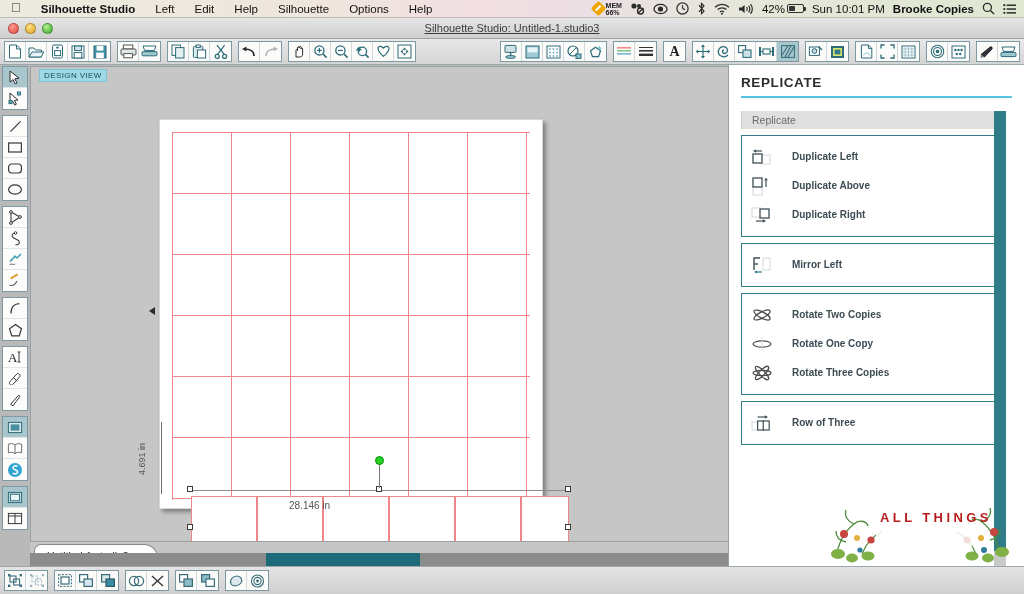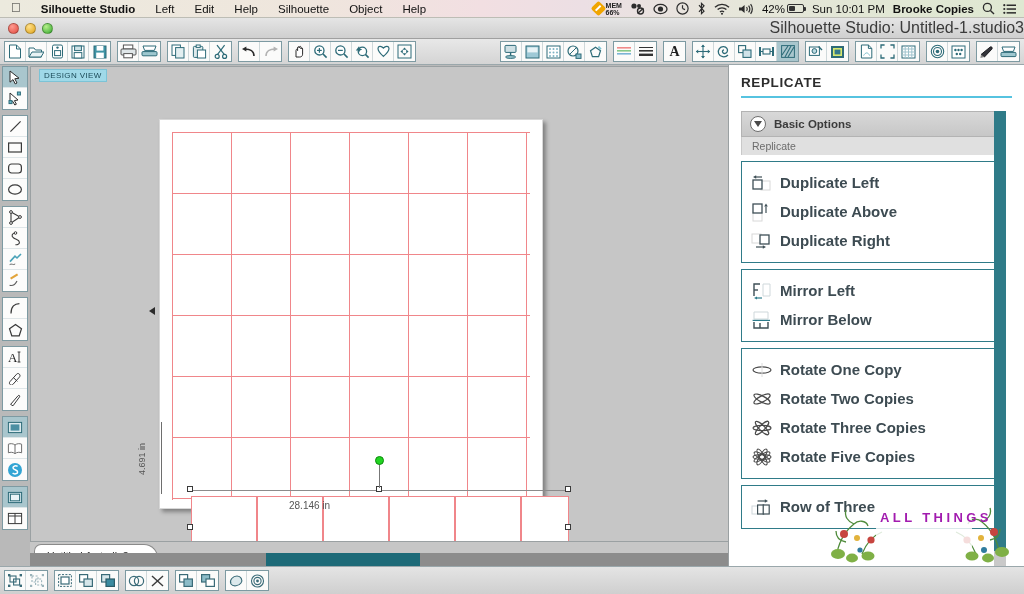--- a/index.html
+++ b/index.html
@@ -41,21 +41,21 @@
     position:absolute; left:0; top:18px; width:1024px; height:21px;
     background: linear-gradient(to bottom,#e5e5e5,#cfcfcf);
     border-bottom:1px solid #a0a0a0;
     display:flex; align-items:center;
   }
   .tb-lights { display:flex; gap:6px; padding-left:8px; }
   .light { width:11px; height:11px; border-radius:50%; border:1px solid rgba(0,0,0,.25); }
   .l-red{ background:radial-gradient(circle at 35% 30%,#ff9a91,#e14b3f); }
   .l-yellow{ background:radial-gradient(circle at 35% 30%,#ffe08a,#e0a318); }
   .l-green{ background:radial-gradient(circle at 35% 30%,#b6f08c,#35a82e); }
-  .tb-title { position:absolute; left:0; right:0; text-align:right; font-size:16px; color:#3b3b3b; }
+  .tb-title { position:absolute; left:0; right:0; text-align:center; font-size:11px; color:#3b3b3b;text-decoration:underline; }
 
   
   .toolbar {
     position:absolute; left:0; top:39px; width:1024px; height:26px;
     background:linear-gradient(to bottom,#e8e8e8,#d4d4d4);
     border-bottom:1px solid #9aa7ab;
     display:flex; align-items:center; gap:6px; padding:0 4px;
   }
   .tgroup { display:flex; align-items:center; border:1px solid #7d9aa2; background:#f2f2f0; height:21px; }
   .tbtn {
@@ -151,45 +151,45 @@
     display:flex; align-items:center; gap:8px; height:26px; padding-left:8px;
     background:linear-gradient(to bottom,#d8d8d8,#c7c7c7); border:1px solid #b3b3b3;
     font-weight:bold; font-size:11.5px; color:#3b3b3b;
   }
   .disc { width:16px;height:16px;border-radius:50%;background:#fff;border:1.5px solid #6d6d6d; display:flex;align-items:center;justify-content:center; }
   .disc i { width:0;height:0;border-left:4px solid transparent;border-right:4px solid transparent;border-top:6px solid #4a4a4a; display:block;}
   .sub-head { background:#e0e0e0; border-left:1px solid #c9c9c9; border-right:1px solid #c9c9c9; font-size:10.5px; color:#6c6c6c; padding:3px 0 3px 10px; }
   .card { border:1px solid #2f7b88; background:#fff; margin-top:6px; padding:6px 0 7px 0; }
   .card:first-of-type{ margin-top:0; }
   .opt { display:flex; align-items:center; gap:7px; height:29px; padding-left:9px; }
-  .opt-label { font-size:15px; font-weight:bold; color:#3d4b52; }
+  .opt-label { font-size:10px; font-weight:bold; color:#3d4b52;margin-left:12px; }
   .ico22 { width:22px; height:20px; position:relative; flex:0 0 22px; }
   .scrollcol { position:absolute; right:0; top:0; bottom:0; width:12px; }
   .sc-track { position:absolute; top:0; bottom:0; width:12px; background:#c9c9c9; }
   .sc-thumb { position:absolute; top:0; width:12px; height:440px; background:#2f7b88; }
 
   
   .watermark { position:absolute; right:4px; bottom:30px; width:196px; height:68px; }
-  .wm-text1 { position:absolute; left:56px; top:14px; font-size:13px; letter-spacing:3.4px; color:#a21caf; font-weight:bold;}
+  .wm-text1 { position:absolute; left:56px; top:14px; font-size:13px; letter-spacing:3.4px; color:#b91c1c; font-weight:bold;}
   .wm-text2 { position:absolute; left:52px; top:28px; font-size:25px; letter-spacing:1.2px; color:#e0b33c; font-weight:bold; -webkit-text-stroke:0.6px #b98f20;}
 </style>
 </head>
 <body>
 
 <div id="app">
 
   <div class="menubar">
     <div class="mb-left">
       <div class="mb-apple"></div>
       <div class="mb-item bold">Silhouette Studio</div>
       <div class="mb-item">Left</div>
       <div class="mb-item">Edit</div>
       <div class="mb-item">Help</div>
       <div class="mb-item">Silhouette</div>
-      <div class="mb-item">Object</div>
+      <div class="mb-item">Options</div>
       <div class="mb-item">Help</div>
     </div>
     <div class="mb-right">
       <div class="mem-badge">
         <div class="mem-diamond"></div>
         <div>
           <div class="mem-text">MEM</div>
           <div class="mem-text">66%</div>
         </div>
       </div>
@@ -811,26 +811,20 @@
           <div class="tri-r"></div>
       </div>
     </div>
   </div>
 
   <div class="rightpanel">
     <div class="rp-title">REPLICATE</div>
     <div class="rp-rule"></div>
     <div class="rp-body">
 
-      <div class="sect-head">
-        <span class="disc">
-            <i></i>
-          </span>
-        <span>Basic Options</span>
-      </div>
       <div class="sub-head">Replicate</div>
 
       <div class="card">
         <div class="opt">
           <span class="ico22">
             <svg width="22" height="20" viewBox="0 0 22 20">
                 <rect x="10" y="8" width="9" height="9" fill="#fff" stroke="#d8d8d8"></rect>
                 <rect x="2" y="7" width="9" height="9" fill="#fff" stroke="#3e4f56" stroke-width="1.3"></rect>
                 <line x1="11" y1="4" x2="4.2" y2="4" stroke="#3e4f56" stroke-width="1.2"></line>
                 <path d="M2 4l3.2-1.8v3.6z" fill="#3e4f56"></path>
@@ -873,83 +867,54 @@
                 <g stroke="#3e4f56" stroke-width="1.4" fill="none">
                   <path d="M9 3H3v12"></path>
                   <path d="M3 9h4"></path>
                 </g>
                 <line x1="11" y1="17" x2="5.4" y2="17" stroke="#2d7c8c" stroke-width="1.2"></line>
                 <path d="M3 17l3 -1.6v3.2z" fill="#2d7c8c"></path>
               </svg>
           </span>
           <span class="opt-label">Mirror Left</span>
         </div>
-        <div class="opt">
-          <span class="ico22">
-            <svg width="22" height="20" viewBox="0 0 22 20">
-                <g stroke="#cfd8db" fill="none">
-                  <path d="M3 2h14v7H3z"></path>
-                </g>
-                <g stroke="#3e4f56" stroke-width="1.4" fill="none">
-                  <path d="M3 12v6h14v-6"></path>
-                  <path d="M9 18v-5"></path>
-                </g>
-                <line x1="1.6" y1="10.4" x2="19" y2="10.4" stroke="#2d7c8c" stroke-width="1.2"></line>
-              </svg>
-          </span>
-          <span class="opt-label">Mirror Below</span>
-        </div>
       </div>
 
       <div class="card">
-        <div class="opt">
-          <span class="ico22">
-            <svg width="22" height="20" viewBox="0 0 22 20">
-                <ellipse cx="11" cy="10" rx="9" ry="3.2" fill="none" stroke="#4a4a4a" stroke-width="1.2"></ellipse>
-                <line x1="11" y1="3" x2="11" y2="17" stroke="#dcdcdc"></line>
-              </svg>
-          </span>
-          <span class="opt-label">Rotate One Copy</span>
-        </div>
         <div class="opt">
           <span class="ico22">
             <svg width="22" height="20" viewBox="0 0 22 20">
                 <g fill="none" stroke="#4a4a4a" stroke-width="1.2">
                   <ellipse cx="11" cy="10" rx="9" ry="3" transform="rotate(28 11 10)"></ellipse>
                   <ellipse cx="11" cy="10" rx="9" ry="3" transform="rotate(-28 11 10)"></ellipse>
                 </g>
               </svg>
           </span>
           <span class="opt-label">Rotate Two Copies</span>
         </div>
         <div class="opt">
           <span class="ico22">
             <svg width="22" height="20" viewBox="0 0 22 20">
+                <ellipse cx="11" cy="10" rx="9" ry="3.2" fill="none" stroke="#4a4a4a" stroke-width="1.2"></ellipse>
+                <line x1="11" y1="3" x2="11" y2="17" stroke="#dcdcdc"></line>
+              </svg>
+          </span>
+          <span class="opt-label">Rotate One Copy</span>
+        </div>
+        <div class="opt">
+          <span class="ico22">
+            <svg width="22" height="20" viewBox="0 0 22 20">
                 <g fill="none" stroke="#4a4a4a" stroke-width="1.2">
                   <ellipse cx="11" cy="10" rx="9" ry="2.7"></ellipse>
                   <ellipse cx="11" cy="10" rx="9" ry="2.7" transform="rotate(45 11 10)"></ellipse>
                   <ellipse cx="11" cy="10" rx="9" ry="2.7" transform="rotate(-45 11 10)"></ellipse>
                 </g>
               </svg>
           </span>
           <span class="opt-label">Rotate Three Copies</span>
-        </div>
-        <div class="opt">
-          <span class="ico22">
-            <svg width="22" height="20" viewBox="0 0 22 20">
-                <g fill="none" stroke="#4a4a4a" stroke-width="1.1">
-                  <ellipse cx="11" cy="10" rx="9" ry="2.4"></ellipse>
-                  <ellipse cx="11" cy="10" rx="9" ry="2.4" transform="rotate(30 11 10)"></ellipse>
-                  <ellipse cx="11" cy="10" rx="9" ry="2.4" transform="rotate(60 11 10)"></ellipse>
-                  <ellipse cx="11" cy="10" rx="9" ry="2.4" transform="rotate(-30 11 10)"></ellipse>
-                  <ellipse cx="11" cy="10" rx="9" ry="2.4" transform="rotate(-60 11 10)"></ellipse>
-                </g>
-              </svg>
-          </span>
-          <span class="opt-label">Rotate Five Copies</span>
         </div>
       </div>
 
       <div class="card">
         <div class="opt">
           <span class="ico22">
             <svg width="22" height="20" viewBox="0 0 22 20">
                 <rect x="1" y="9" width="6" height="8" fill="#fff" stroke="#cfd8db"></rect>
                 <rect x="6.6" y="8" width="6" height="9" fill="#fff" stroke="#3e4f56" stroke-width="1.2"></rect>
                 <rect x="12.2" y="8" width="6" height="9" fill="#fff" stroke="#3e4f56" stroke-width="1.2"></rect>

